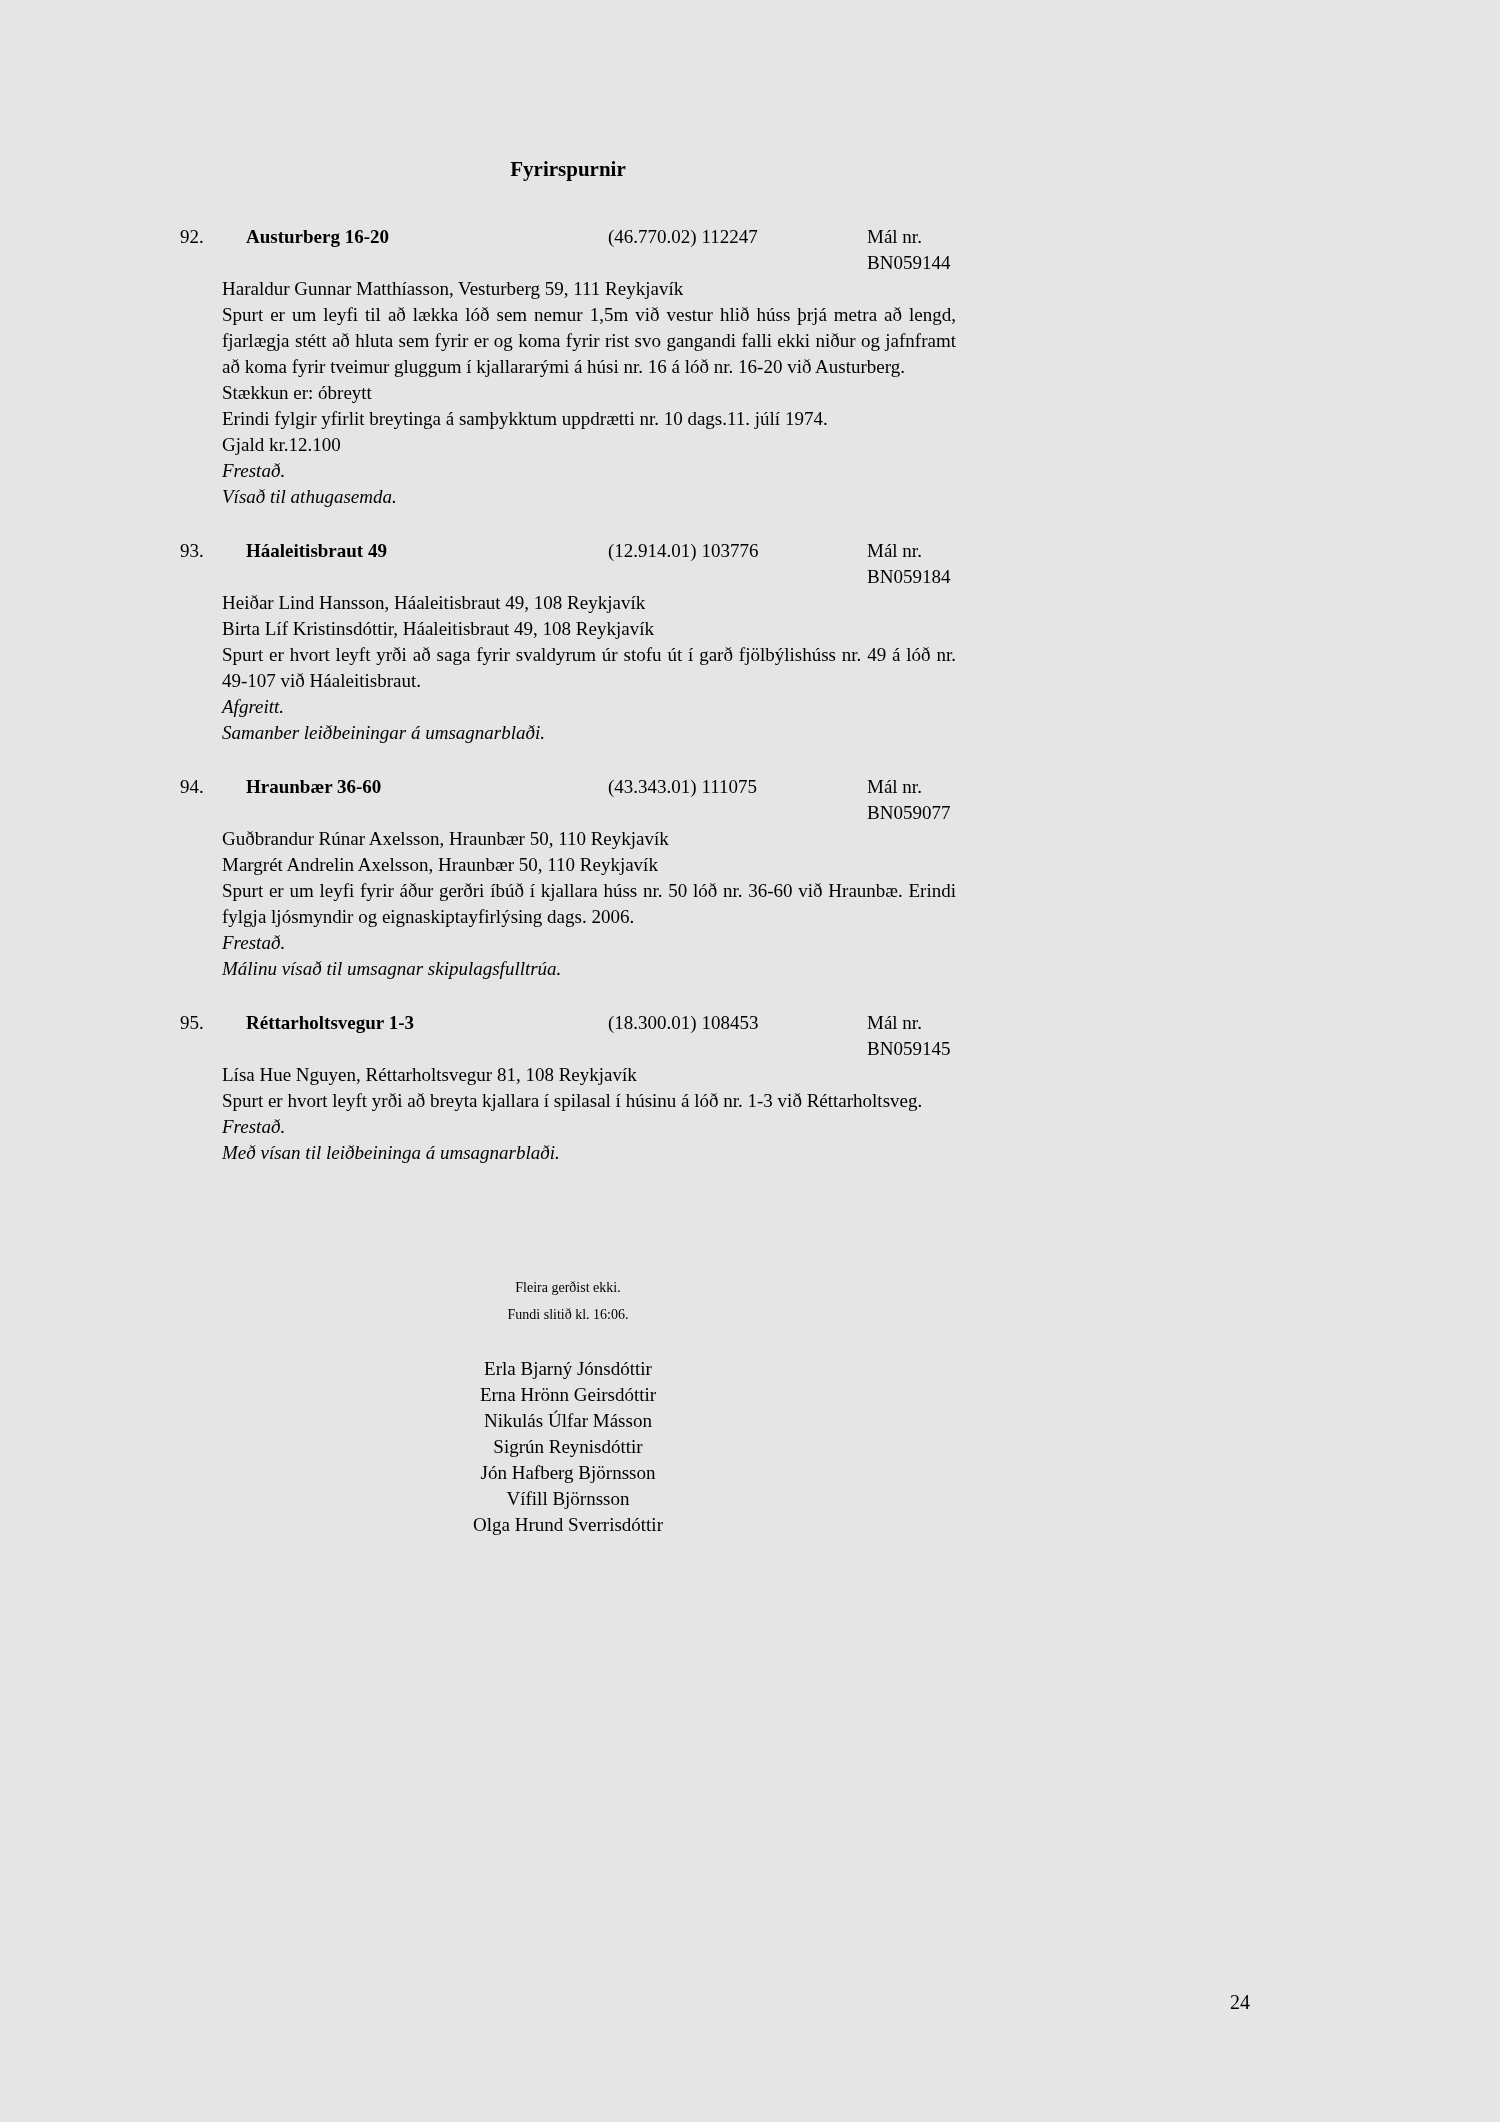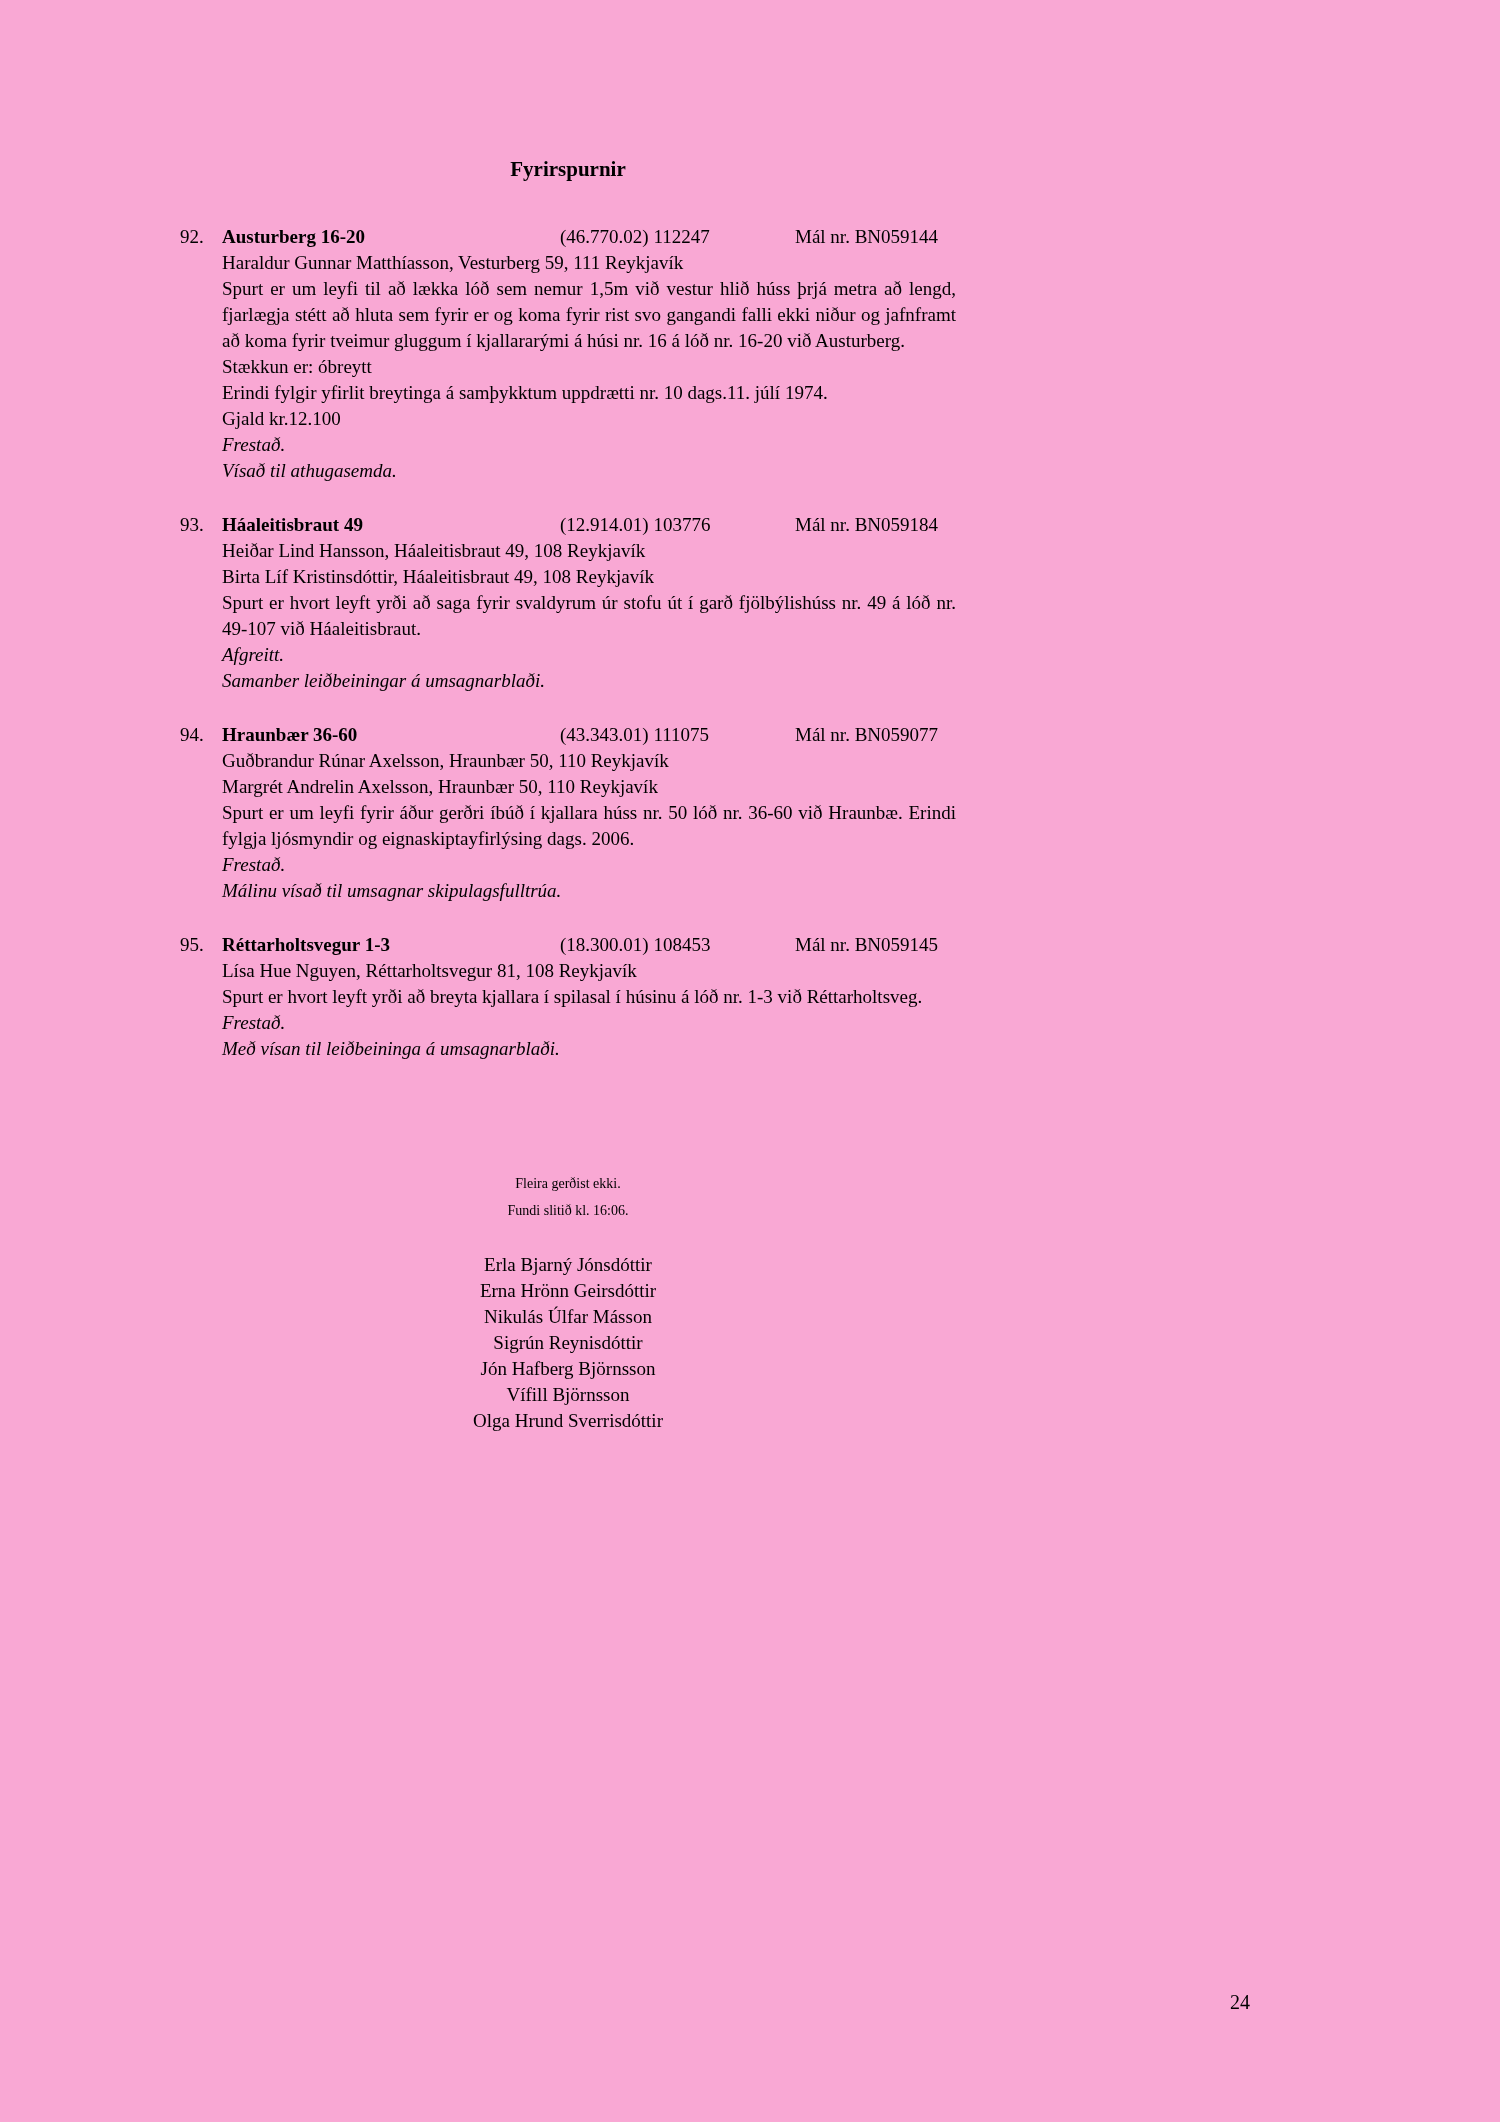--- a/index.html
+++ b/index.html
@@ -5,40 +5,40 @@
   * { margin: 0; padding: 0; box-sizing: border-box; }
   html, body { background: #ffffff; }
   body {
     width: 1500px;
     height: 2122px;
     position: relative;
     font-family: "Liberation Serif", serif;
     color: #000000;
     overflow: hidden;
   }
-  .page { position: absolute; inset: 0; background: #f9a8d4; }
+  .page { position: absolute; inset: 0; background: #e5e5e5; }
   .content {
     position: absolute;
     left: 180px;
     top: 156px;
     width: 776px;
   }
   .doc-title {
     text-align: center;
     font-weight: bold;
     font-size: 21px;
     line-height: 26px;
     margin-bottom: 42px;
   }
   .case-item {
     font-size: 19px;
     line-height: 26px;
     margin-bottom: 28px;
   }
-  .case-header { display: flex; }
+  .case-header { display: flex; gap: 24px; }
   .case-number { width: 42px; flex: 0 0 auto; }
   .case-address { width: 338px; flex: 0 0 auto; font-weight: bold; }
   .case-reference { width: 235px; flex: 0 0 auto; }
   .case-id { flex: 1 1 auto; }
   .case-body { margin-left: 42px; }
   .line { margin: 0; }
   .desc { text-align: justify; text-justify: inter-word; }
   .italic { font-style: italic; }
   .closing {
     margin-top: 108px;

